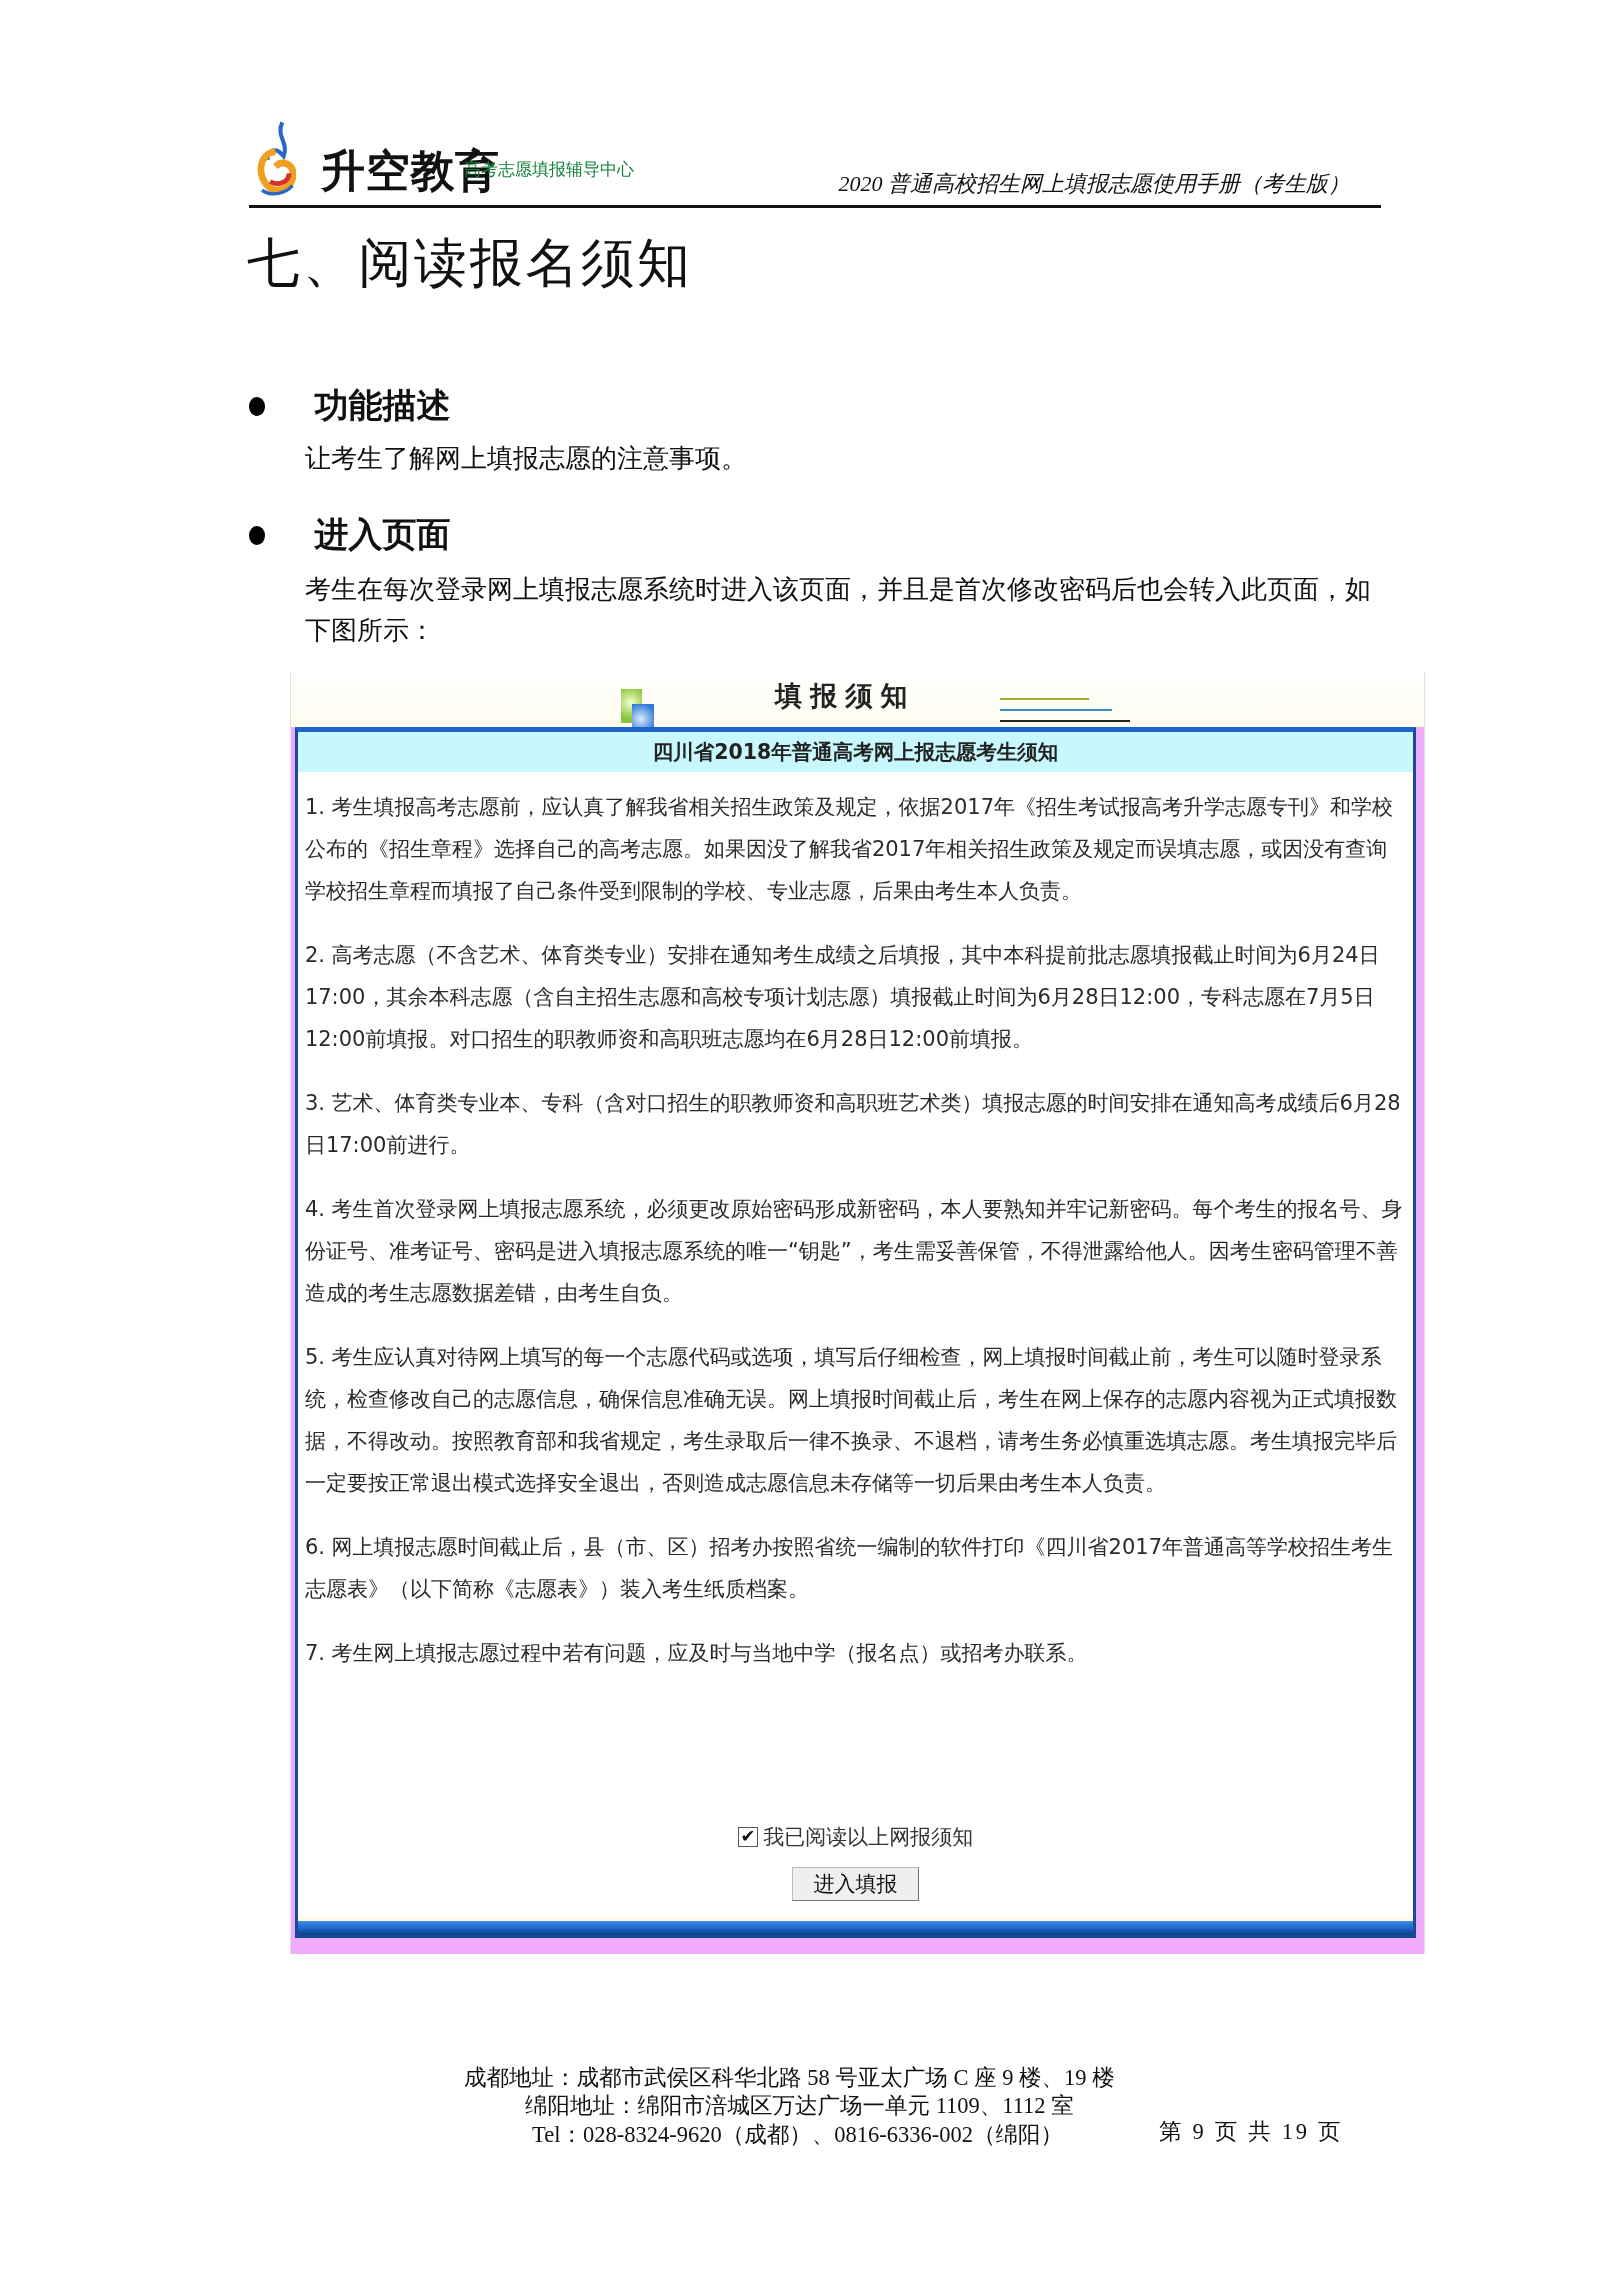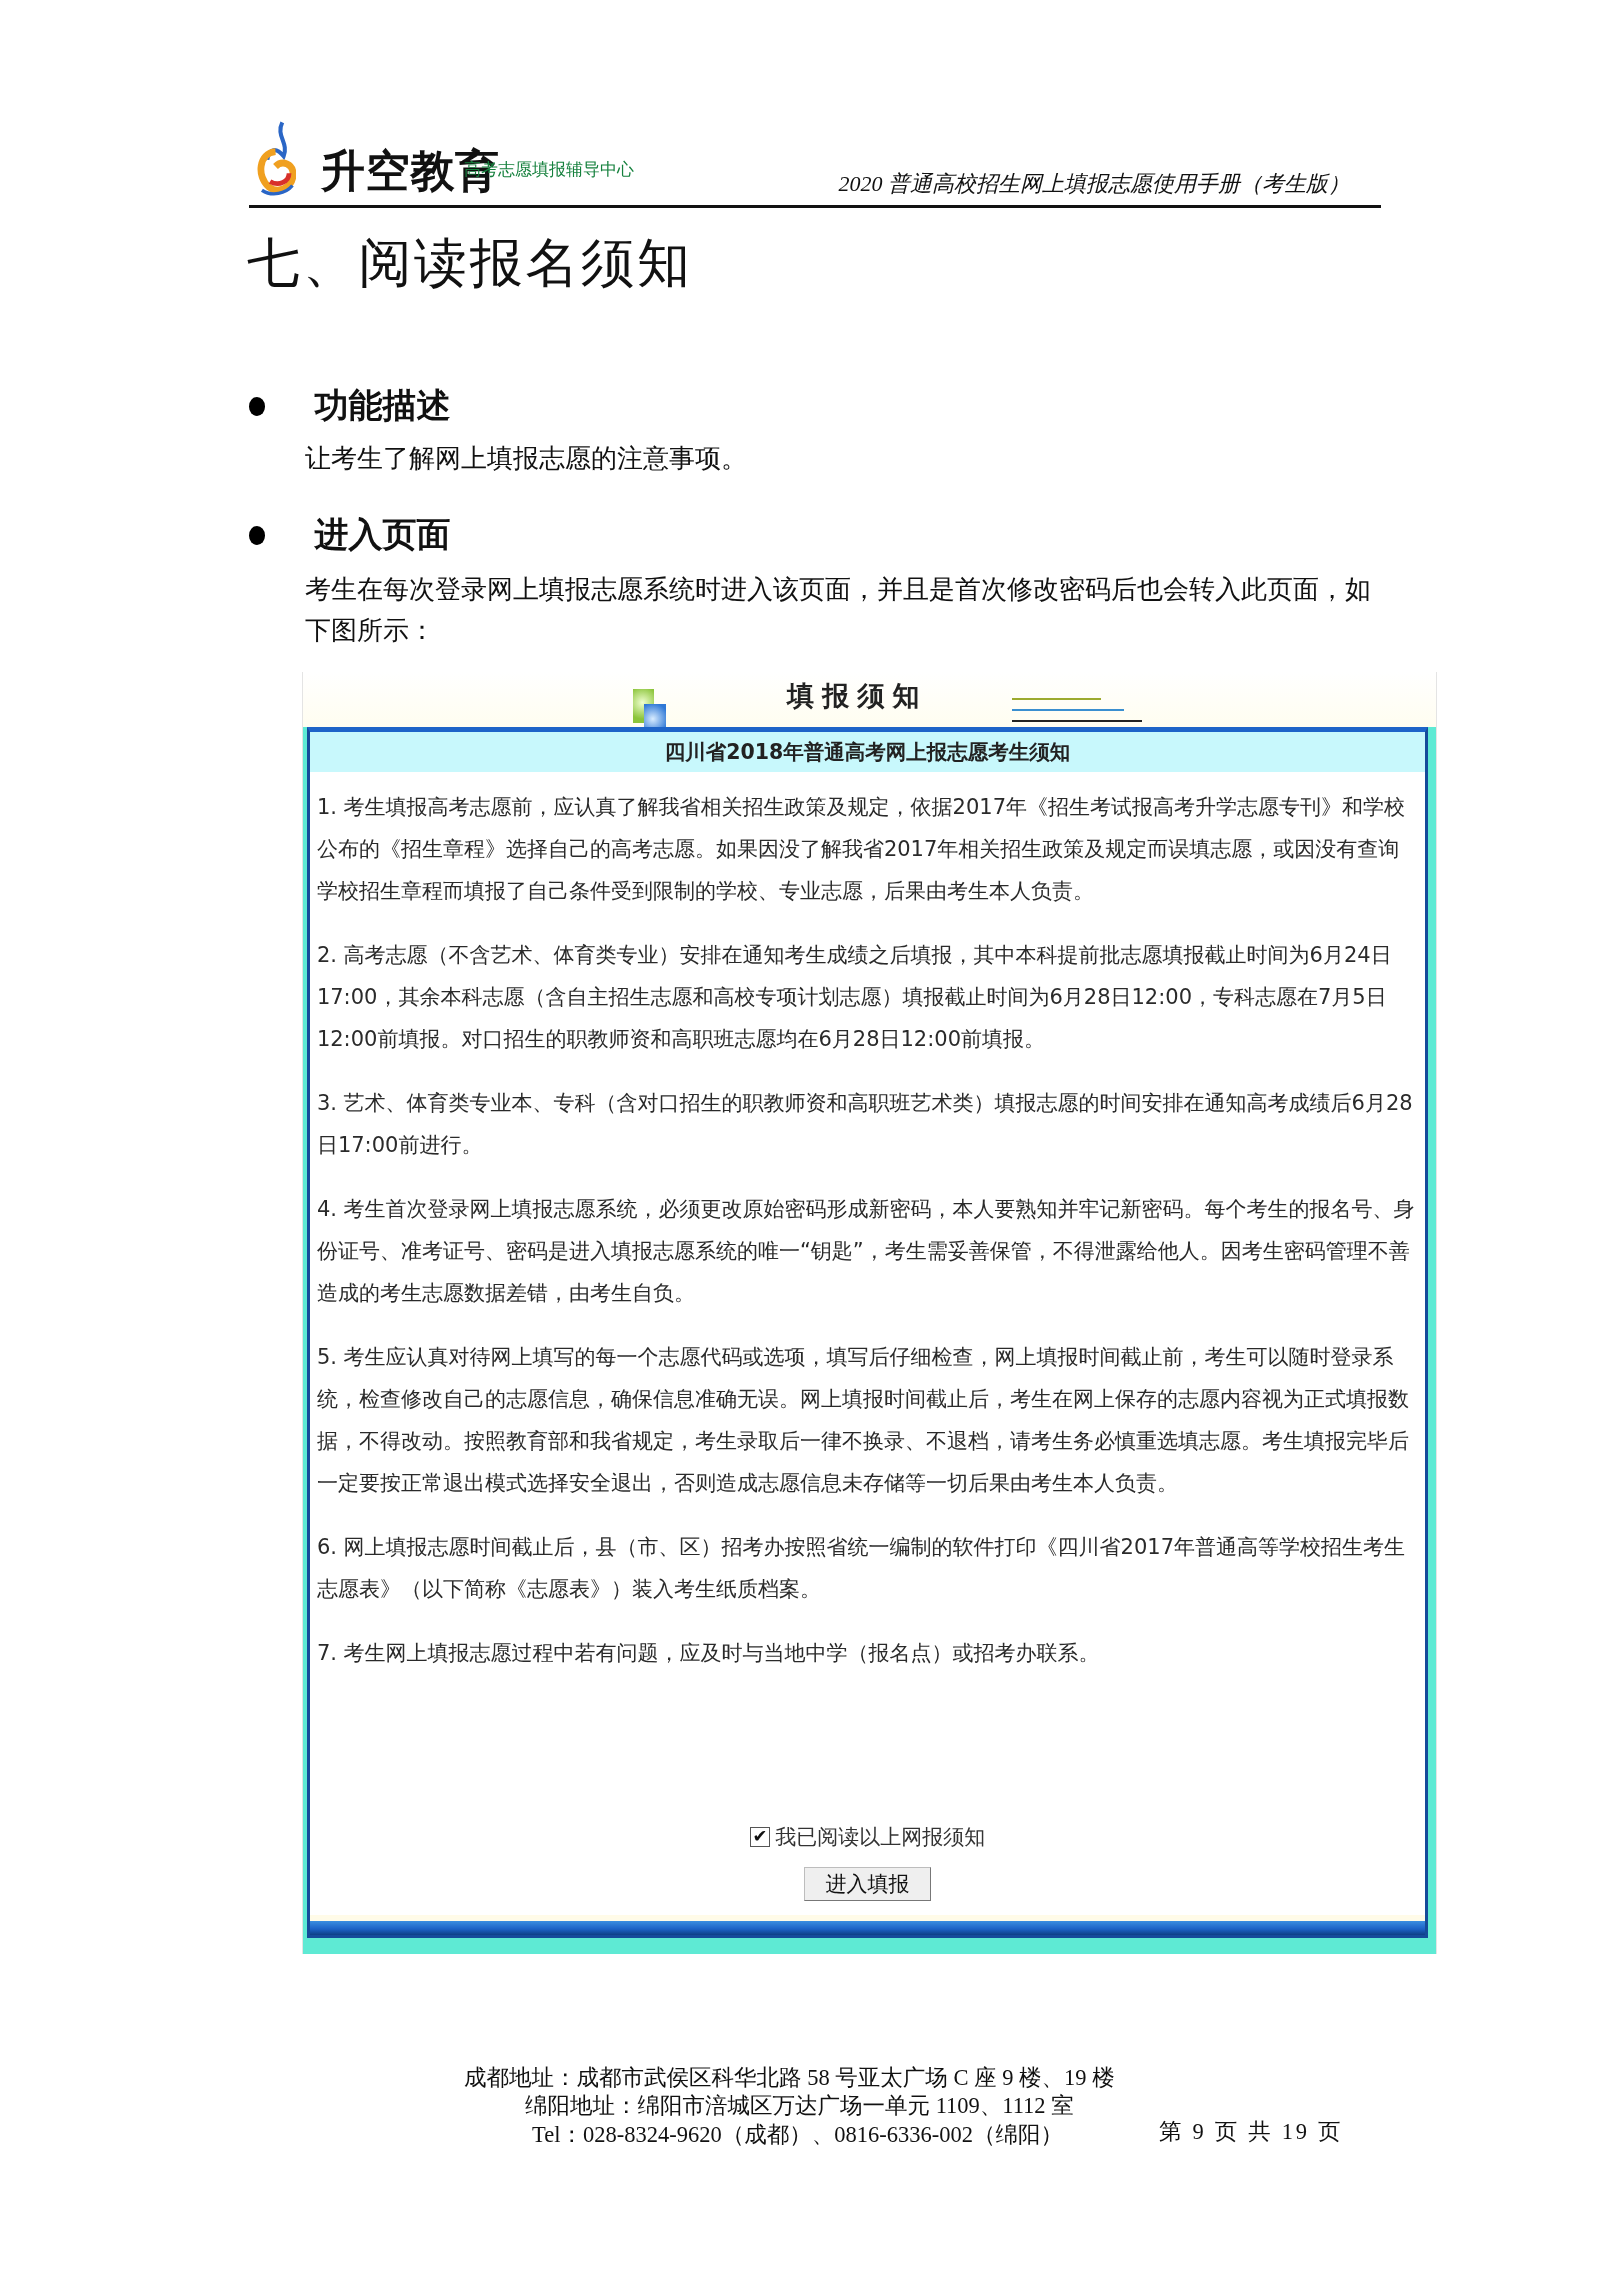--- a/index.html
+++ b/index.html
@@ -20,22 +20,22 @@
   
   .chapter { position: absolute; left: 247px; top: 228px; font-size: 53px; font-weight: normal;
              font-family: "DejaVu Serif", serif; letter-spacing: 2.7px; margin: 0; }
   .sec { position: absolute; left: 249px; display: flex; align-items: center; }
   .sec .dot { width: 16.4px; height: 19px; border-radius: 50%; background: #000; margin-right: 38px; }
   .sec h2 { margin: 11px; font-size: 34px; font-weight: bold; font-family: "DejaVu Sans", sans-serif; }
   .para { position: absolute; left: 305px; width: 1084px; font-size: 26px; line-height: 41px; margin: 0;
           font-family: "DejaVu Serif", serif; }
 
   
-  .shot { position: absolute; left: 302px; top: 672px; width: 1133px; height: 1282px;
-          background: #5eead4; border-left: 1.4px solid #e4e4e4; border-right: 1.4px solid #e4e4e4; }
+  .shot { position: absolute; left: 290px; top: 672px; width: 1133px; height: 1282px;
+          background: #f0abfc; border-left: 1.4px solid #e4e4e4; border-right: 1.4px solid #e4e4e4; }
   .shot-head { position: absolute; left: 0; top: 0; width: 100%; height: 55px;
                background: linear-gradient(#ffffff, #fffdf0); }
   .hicon { position: absolute; left: 330px; top: 17px; width: 33px; height: 48px; }
   .hicon .g { position: absolute; left: 0; top: 0; width: 20.5px; height: 34px;
               background: radial-gradient(circle at 45% 40%, #f0ffd0, #8bc43a 70%); }
   .hicon .b { position: absolute; left: 11px; top: 15px; width: 22px; height: 33px;
               background: radial-gradient(circle at 40% 45%, #d8ecff, #2f78d6 70%); }
   .shot-title { position: absolute; left: 484px; top: 5.5px; font-family: "DejaVu Sans", sans-serif;
                 font-size: 27px; font-weight: bold; letter-spacing: 8.2px; color: #222; }
   .deco-lines { position: absolute; left: 709px; top: 26px; width: 130px; height: 27px; }

